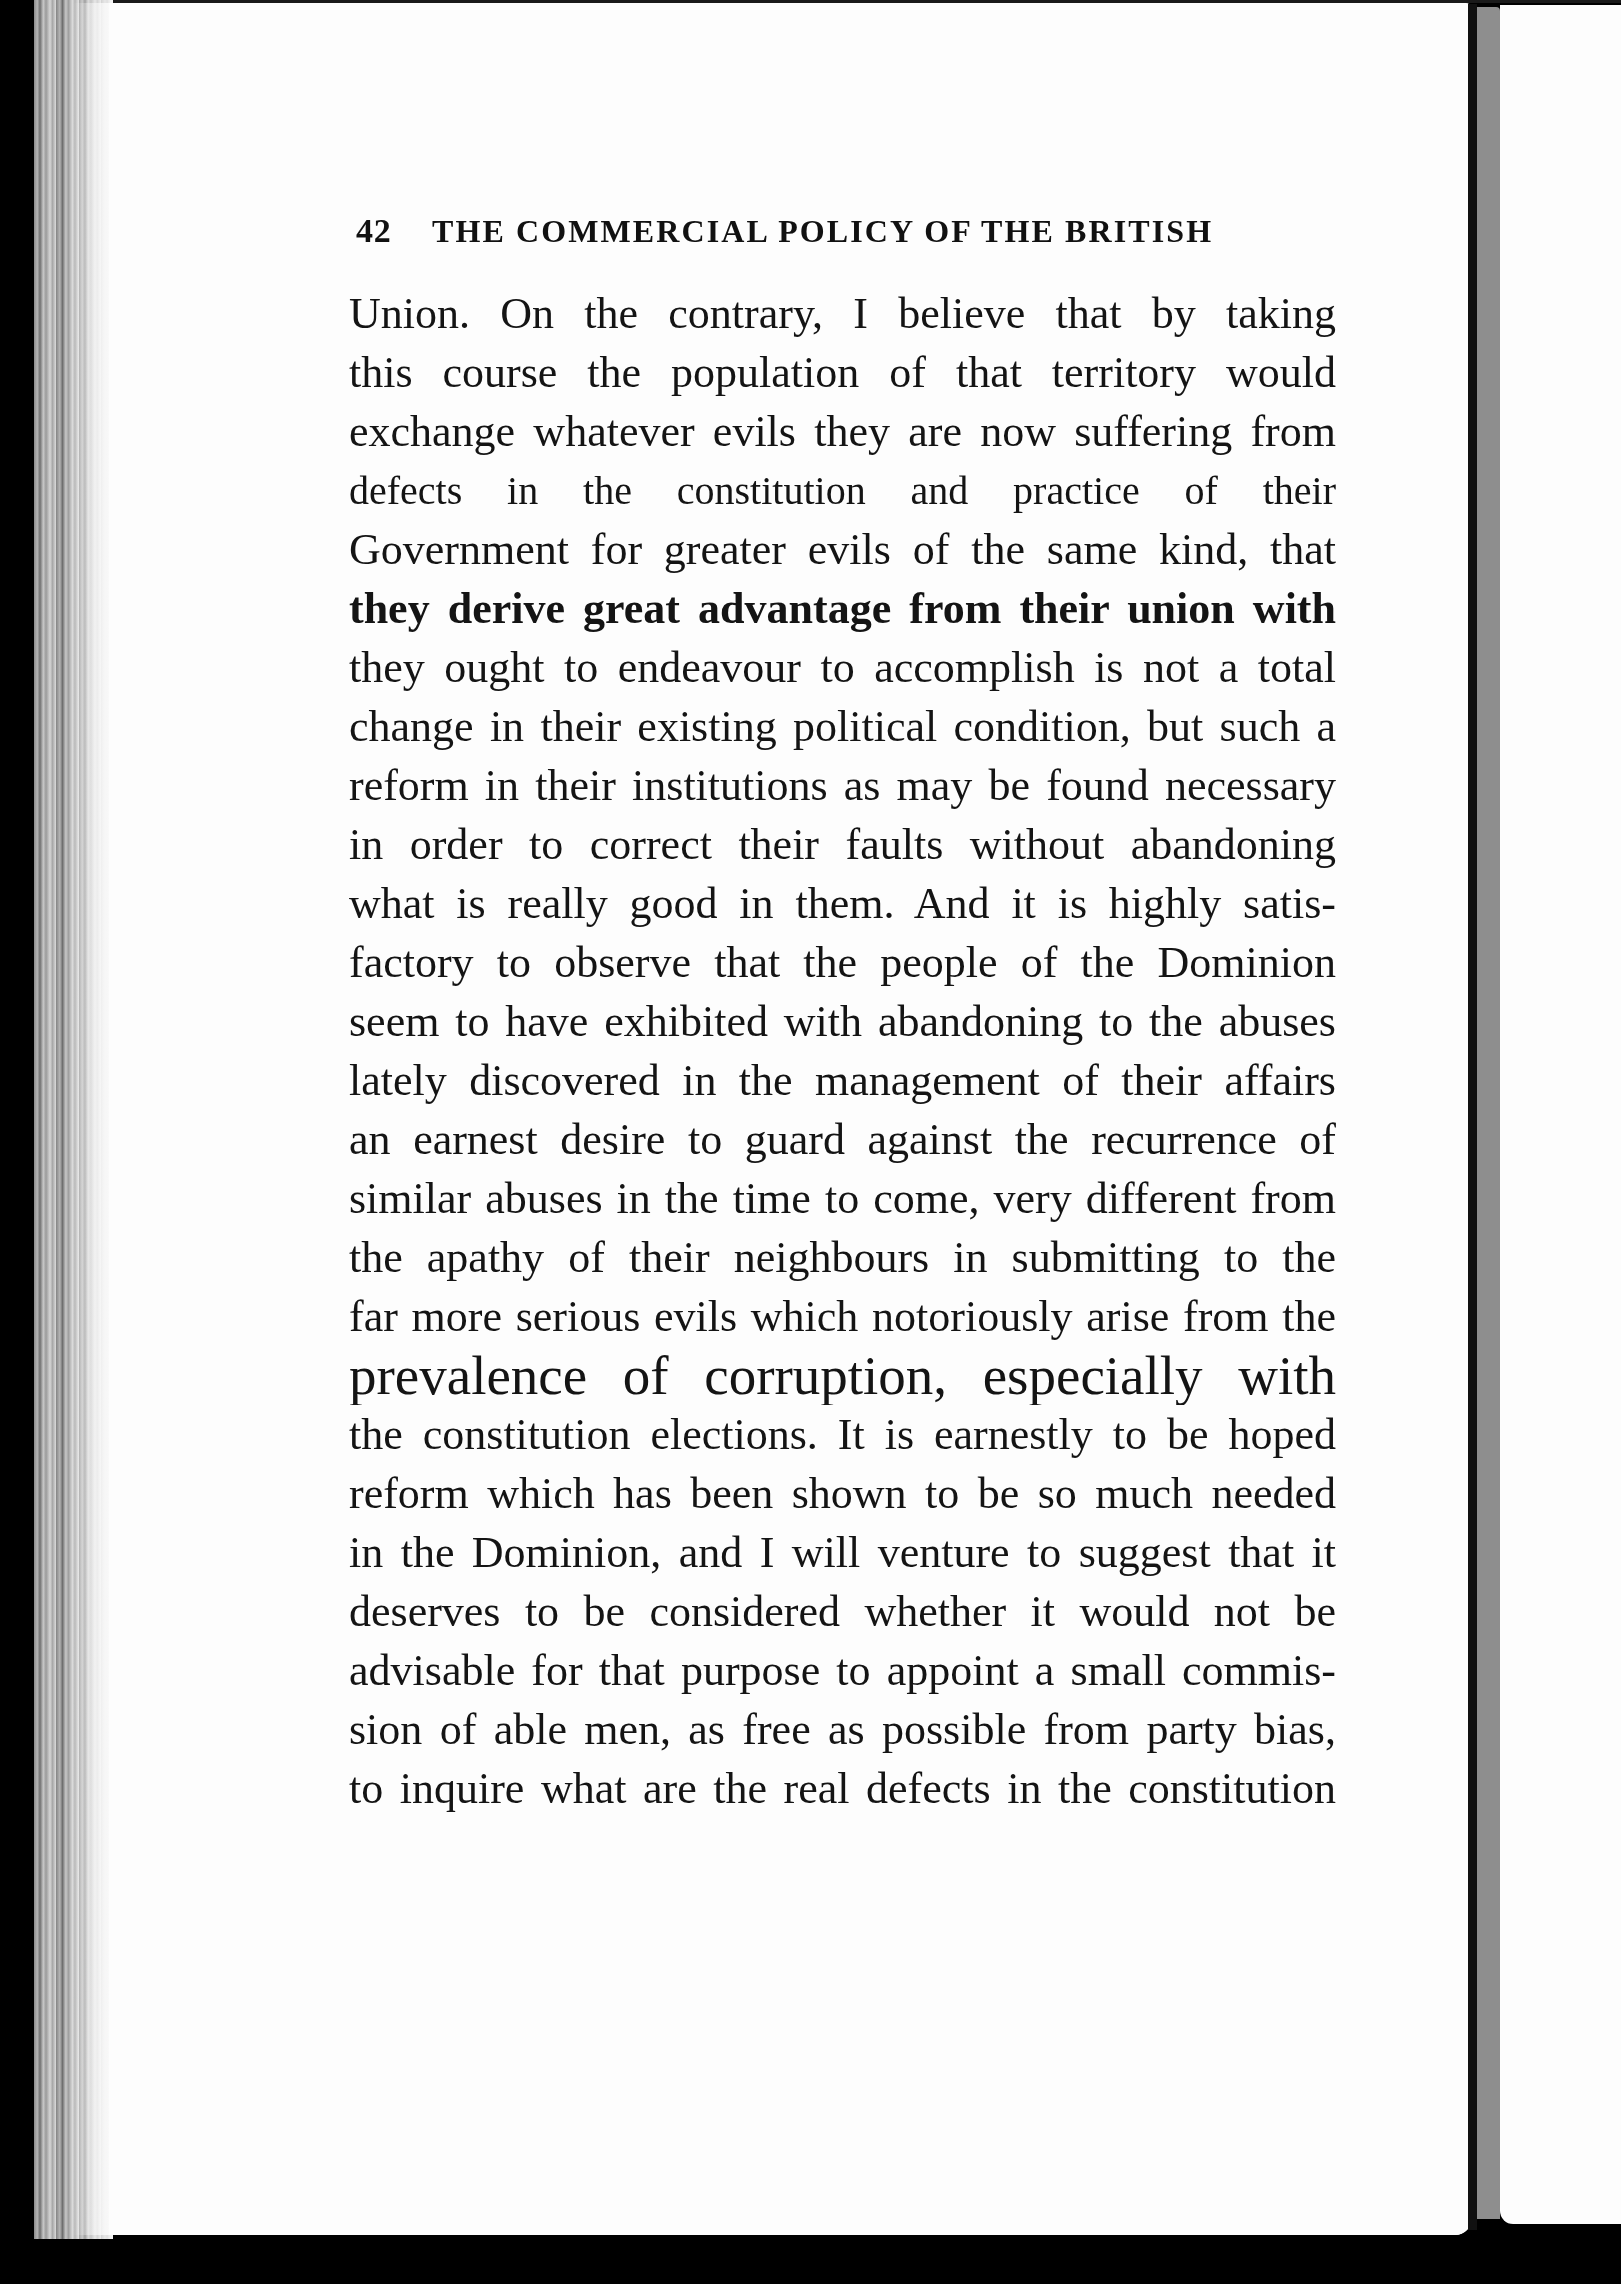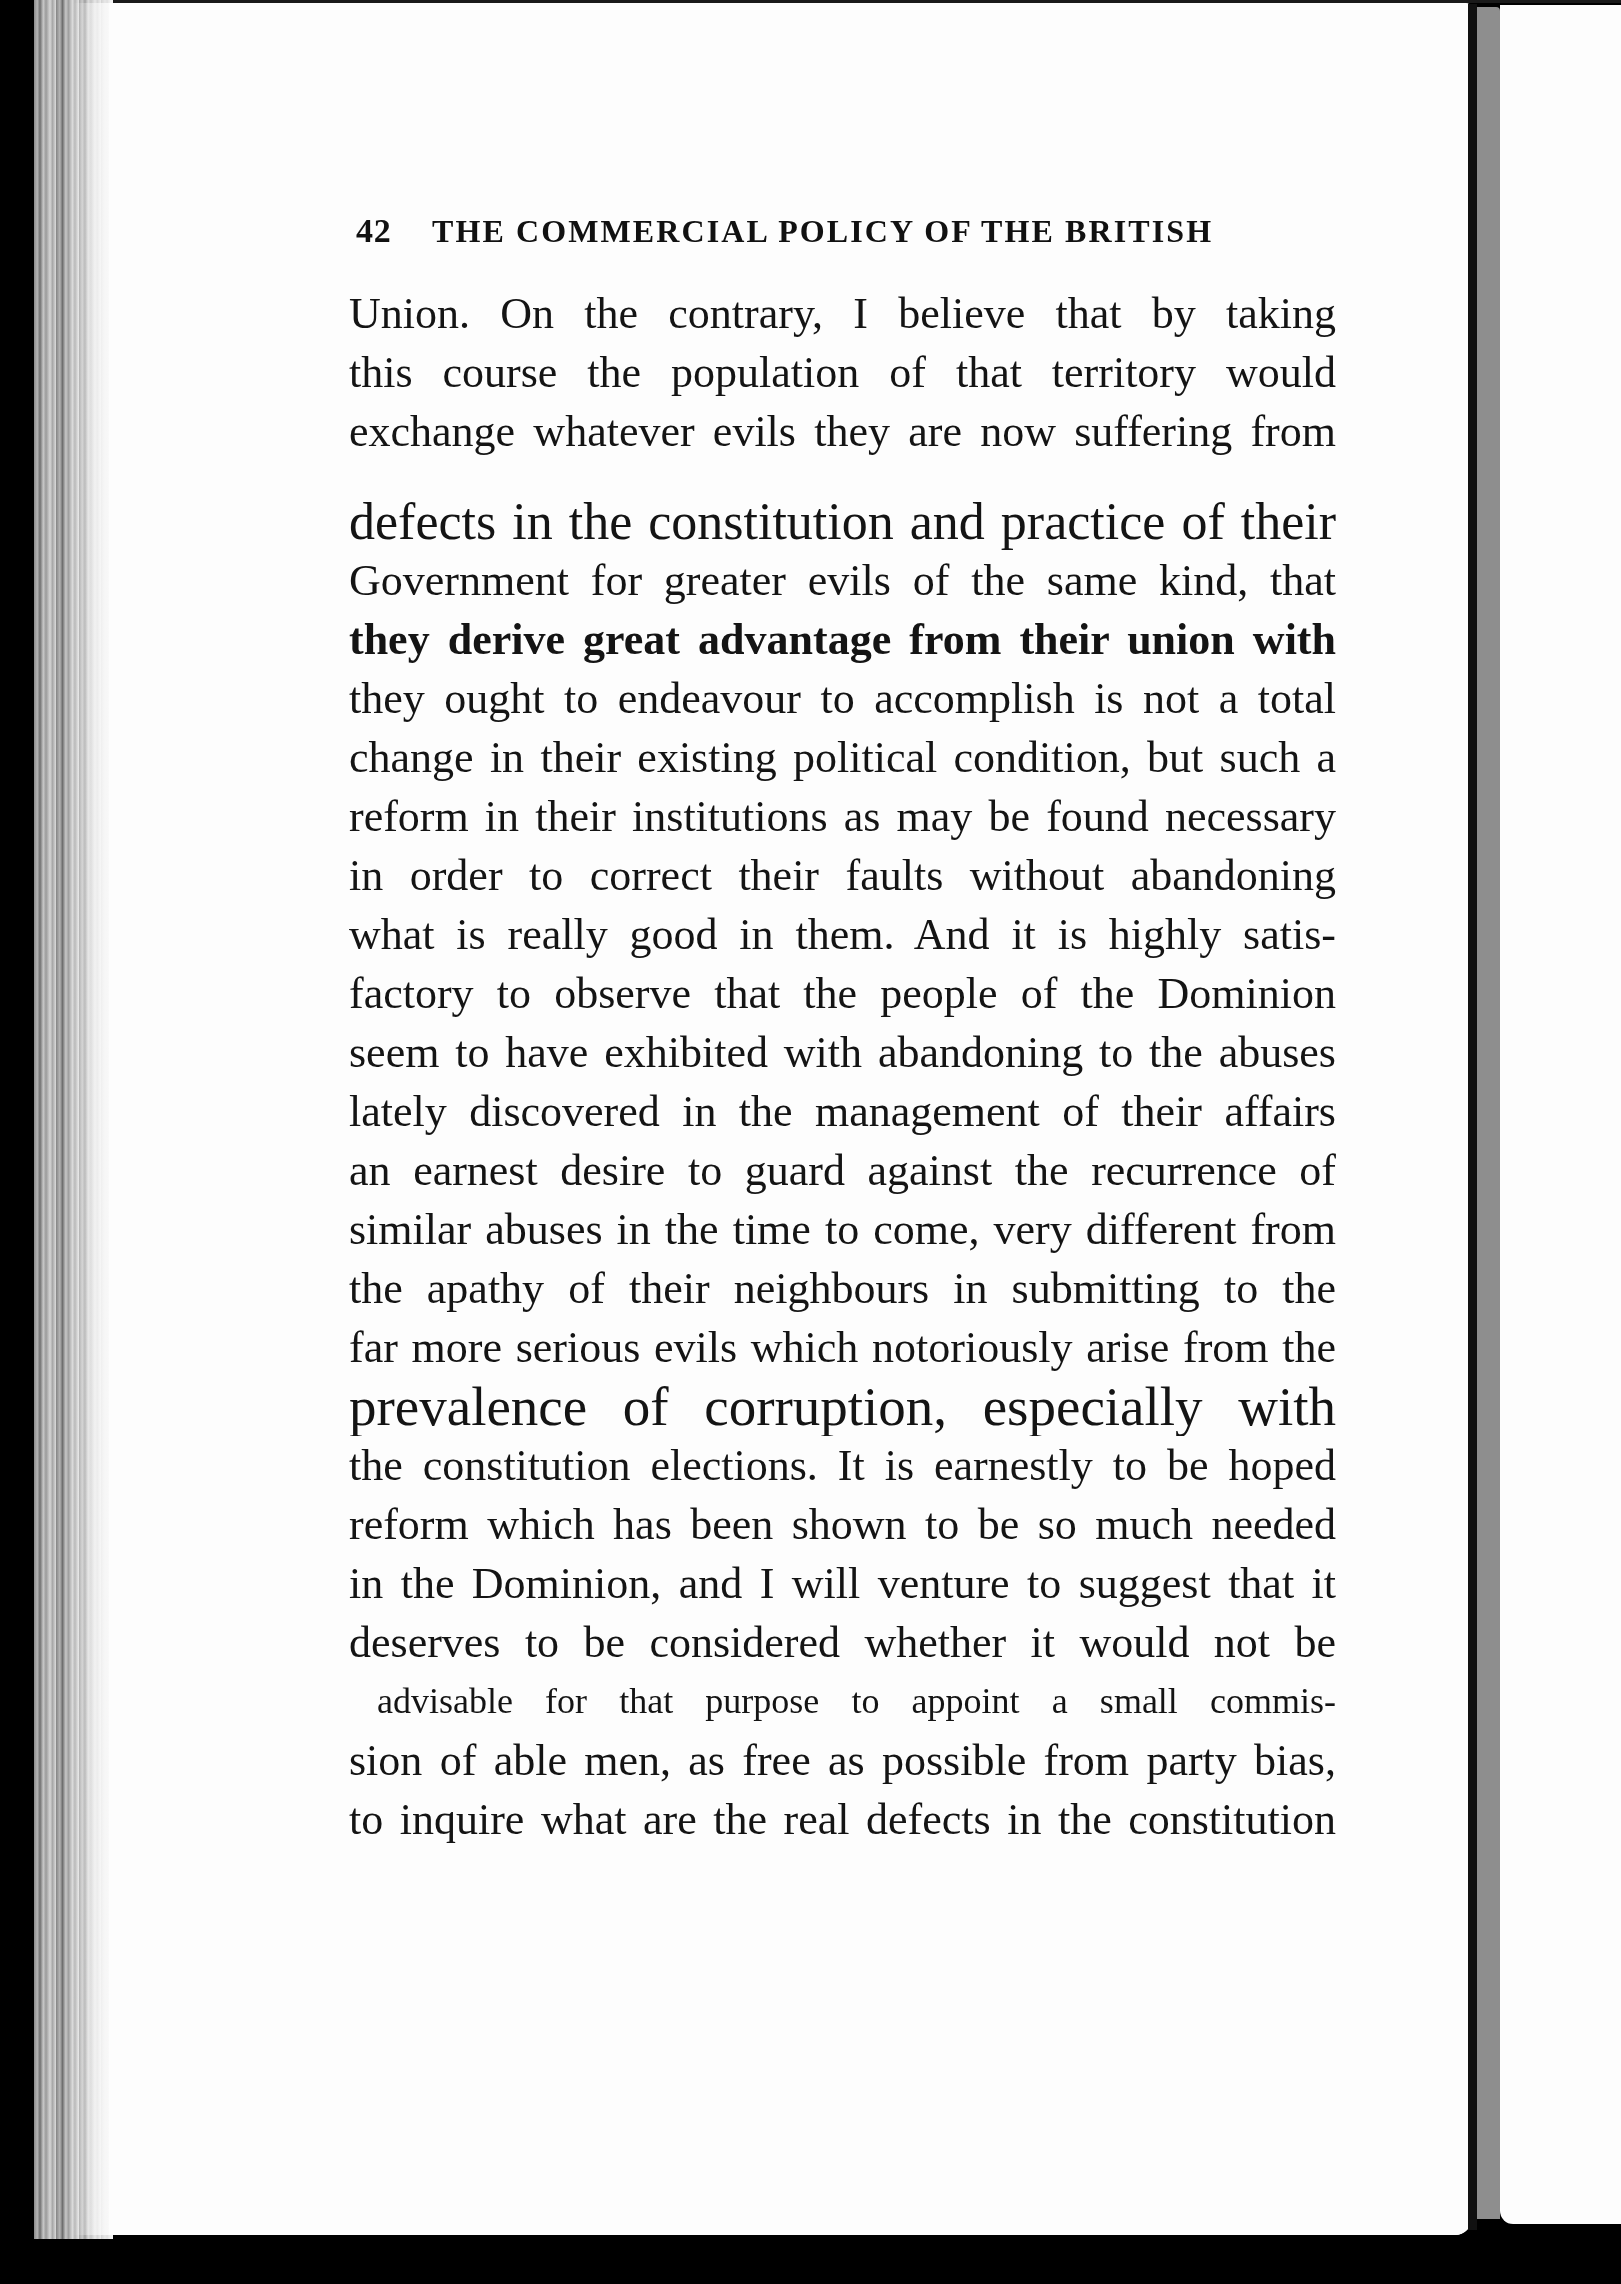--- a/index.html
+++ b/index.html
@@ -150,37 +150,37 @@
 
 <div class="running-head">
   <span class="page-number">42</span>
   <span class="running-title">THE COMMERCIAL POLICY OF THE BRITISH</span>
 </div>
 
 <div class="body-text">
   <span class="line" style="white-space: normal; font-size: 44px;">Union.  On the contrary, I believe that by taking</span>
   <span class="line" style="white-space: normal; font-size: 44px;">this course the population of that territory would</span>
   <span class="line" style="white-space: normal; font-size: 44px;">exchange whatever evils they are now suffering from</span>
-  <span class="line" style="white-space: normal; font-size: 52px; margin-top: 31px;">defects in the constitution and practice of their</span>
+  <span class="line" style="white-space: normal; font-size: 40px;">defects in the constitution and practice of their</span>
   <span class="line" style="white-space: normal; font-size: 44px;">Government for greater evils of the same kind, that</span>
   <span class="line" style="white-space: normal; font-size: 44px; font-weight: bold;">they derive great advantage from their union with</span>
   <span class="line" style="white-space: normal; font-size: 44px;">they ought to endeavour to accomplish is not a total</span>
   <span class="line" style="white-space: normal; font-size: 44px;">change in their existing political condition, but such a</span>
   <span class="line" style="white-space: normal; font-size: 44px;">reform in their institutions as may be found necessary</span>
   <span class="line" style="white-space: normal; font-size: 44px;">in order to correct their faults without abandoning</span>
   <span class="line" style="white-space: normal; font-size: 44px;">what is really good in them.  And it is highly satis-</span>
   <span class="line" style="white-space: normal; font-size: 44px;">factory to observe that the people of the Dominion</span>
   <span class="line" style="white-space: normal; font-size: 44px;">seem to have exhibited with abandoning to the abuses</span>
   <span class="line" style="white-space: normal; font-size: 44px;">lately discovered in the management of their affairs</span>
   <span class="line" style="white-space: normal; font-size: 44px;">an earnest desire to guard against the recurrence of</span>
   <span class="line" style="white-space: normal; font-size: 44px;">similar abuses in the time to come, very different from</span>
   <span class="line" style="white-space: normal; font-size: 44px;">the apathy of their neighbours in submitting to the</span>
   <span class="line" style="white-space: normal; font-size: 44px;">far more serious evils which notoriously arise from the</span>
   <span class="line" style="white-space: normal; font-size: 55px;">prevalence of corruption, especially with reference to</span>
   <span class="line" style="white-space: normal; font-size: 44px;">the constitution elections.  It is earnestly to be hoped</span>
   <span class="line" style="white-space: normal; font-size: 44px;">reform which has been shown to be so much needed</span>
   <span class="line" style="white-space: normal; font-size: 44px;">in the Dominion, and I will venture to suggest that it</span>
   <span class="line" style="white-space: normal; font-size: 44px;">deserves to be considered whether it would not be</span>
-  <span class="line" style="white-space: normal; font-size: 36px; margin-left: 28px;">advisable for that purpose to appoint a small commis-</span>
+  <span class="line" style="white-space: normal; font-size: 44px;">advisable for that purpose to appoint a small commis-</span>
   <span class="line" style="white-space: normal; font-size: 44px;">sion of able men, as free as possible from party bias,</span>
   <span class="line last" style="white-space: normal; font-size: 44px;">to inquire what are the real defects in the constitution</span>
 </div>
 
 
 </body></html>

